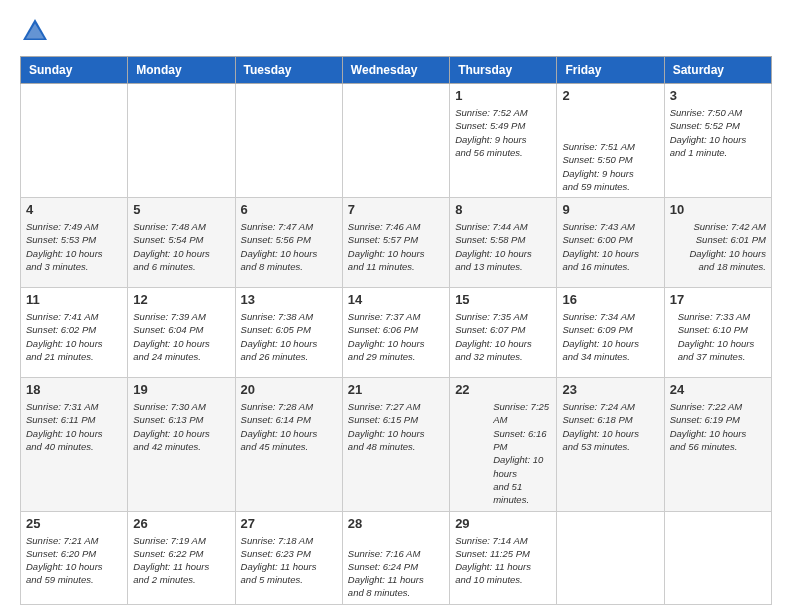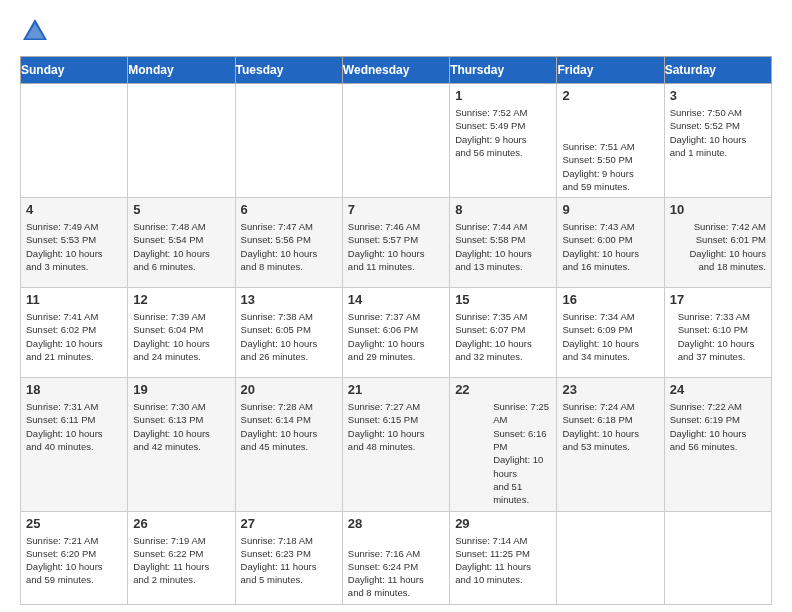--- a/index.html
+++ b/index.html
@@ -47,21 +47,21 @@
     table {
       width: 100%;
       border-collapse: collapse;
       table-layout: fixed;
     }
     thead tr th {
       background-color: #2166c0;
       color: #fff;
       font-size: 12px;
       font-weight: bold;
-      padding: 6px 0;
+      padding: 6px 8px;
       text-align: left;
       border: 1px solid #aaa;
     }
     tbody tr td {
       border: 1px solid #ccc;
       vertical-align: top;
       padding: 4px 5px;
       font-size: 10px;
       color: #333;
       height: 90px;
@@ -74,20 +74,21 @@
       font-size: 13px;
       font-weight: bold;
       color: #333;
       display: block;
       margin-bottom: 3px;
     }
     .cell-info {
       font-size: 9.5px;
       line-height: 1.4;
       color: #333;
+      font-style: italic;
     }
   </style>
 </head>
 <body>
 
 <div class="header">
   <div class="logo">
     <svg class="logo-icon" viewBox="0 0 40 40" xmlns="http://www.w3.org/2000/svg">
       <polygon points="20,4 36,32 4,32" fill="#2166c0"></polygon>
       <polygon points="20,10 32,30 8,30" fill="#fff" opacity="0.3"></polygon>

